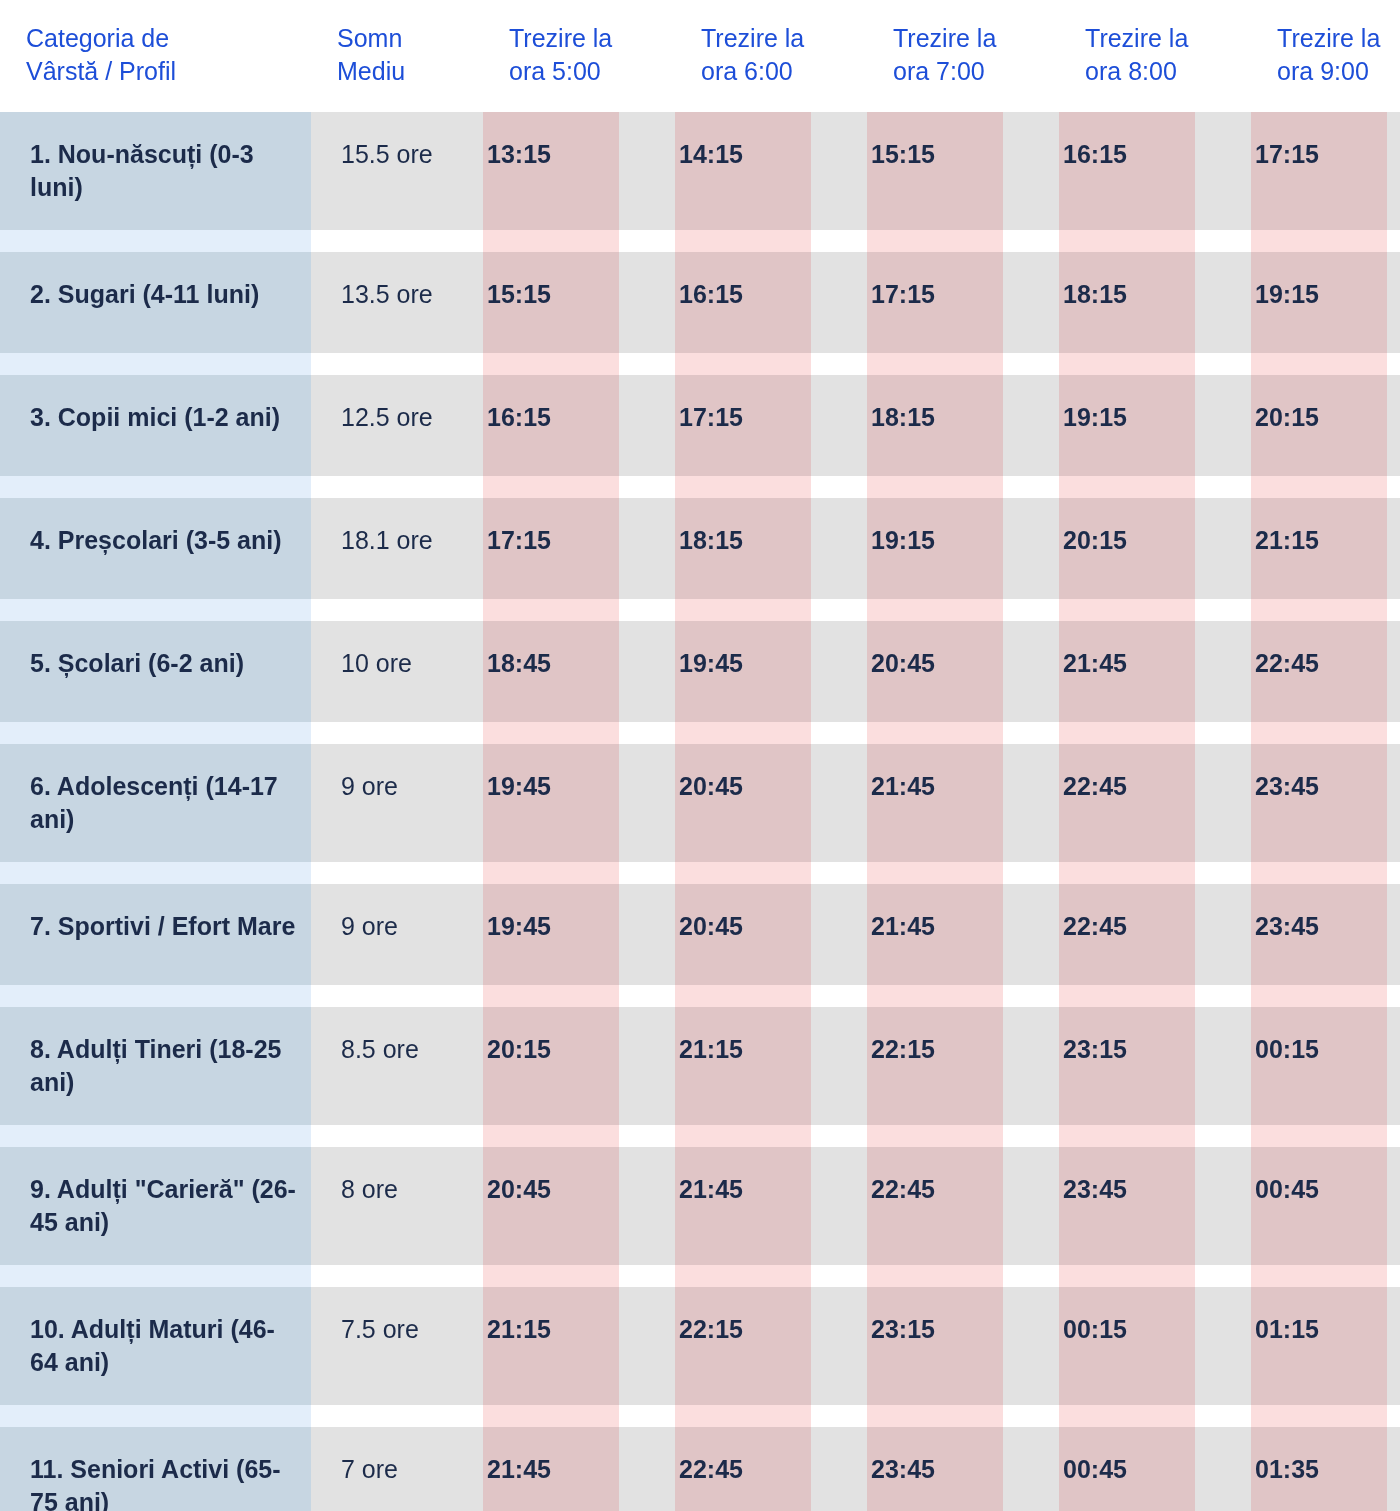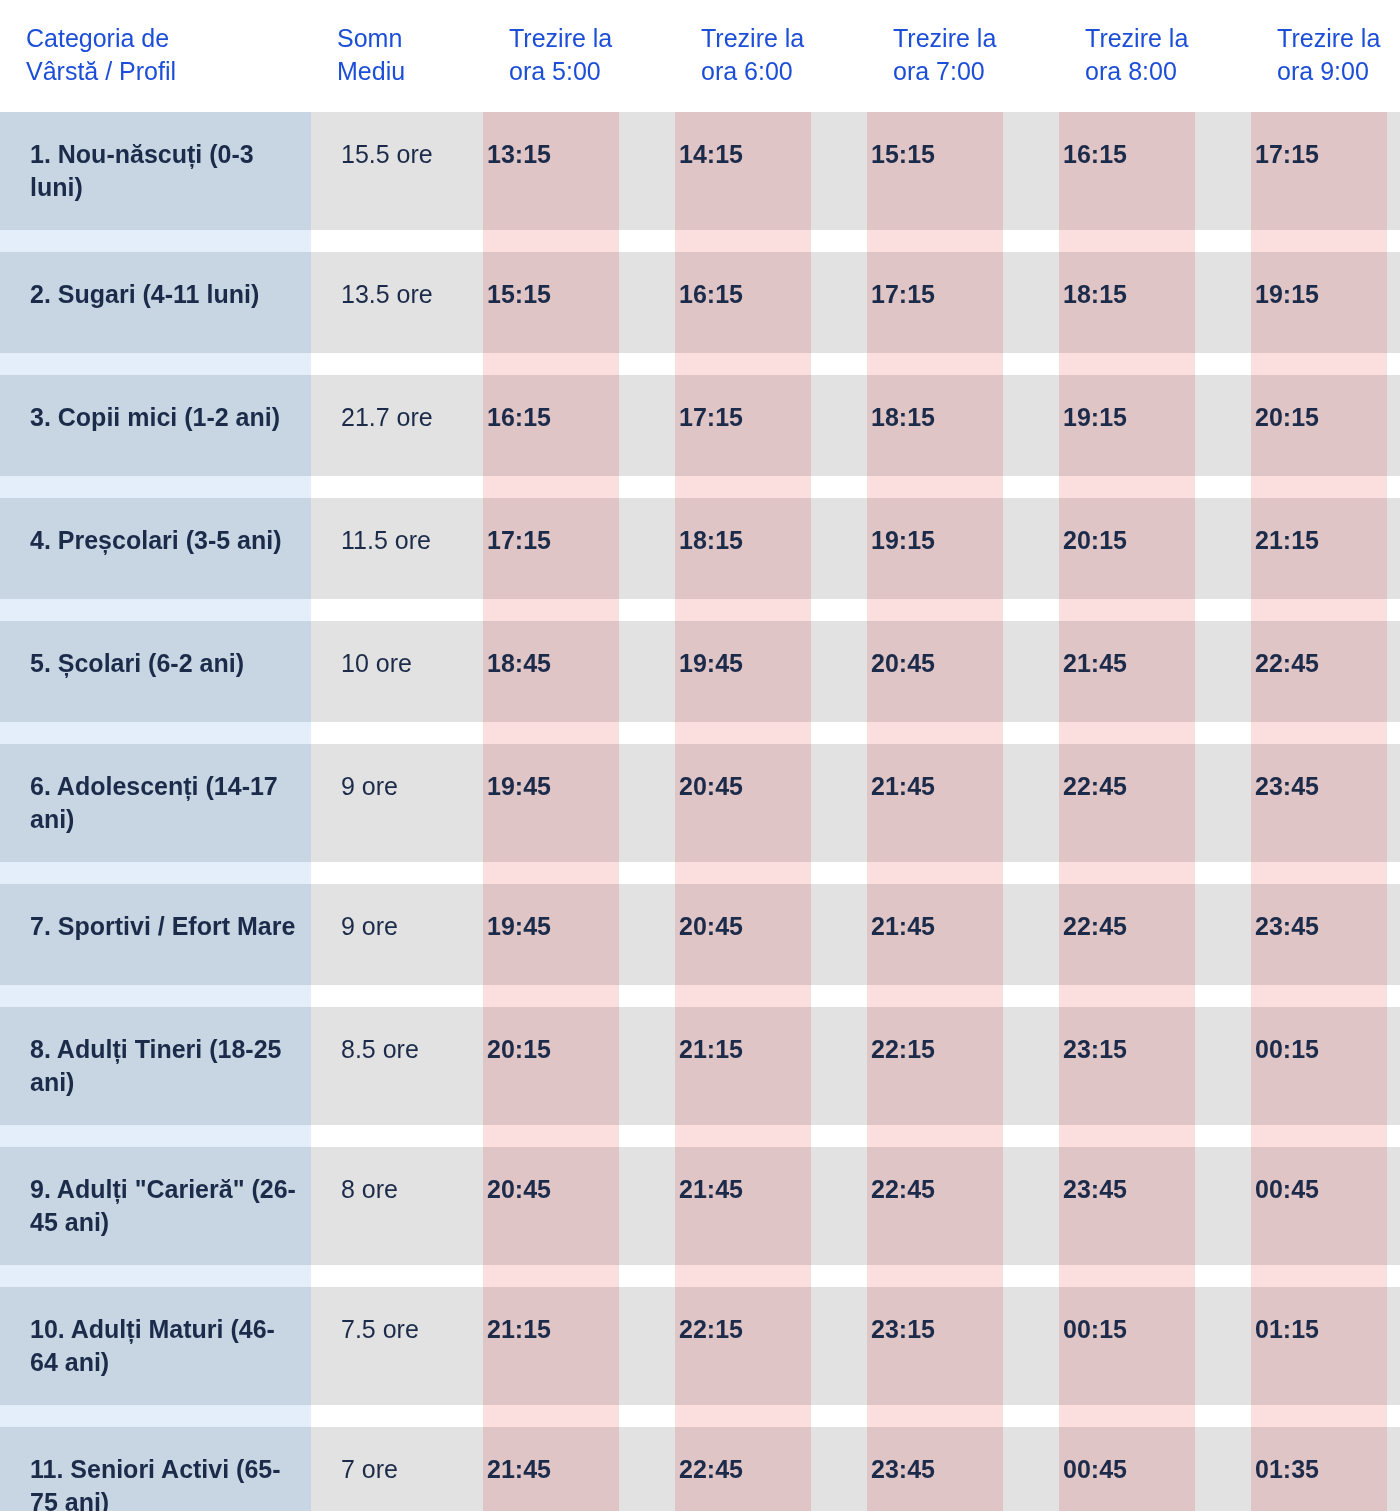--- a/index.html
+++ b/index.html
@@ -177,21 +177,21 @@
         <td class="sp-gap"></td>
         <td class="sp-wake"></td>
         <td class="sp-gap"></td>
         <td class="sp-wake"></td>
         <td class="sp-gap"></td>
         <td class="sp-wake"></td>
         <td class="sp-blank"></td>
       </tr>
       <tr>
         <td class="cat" colspan="2">3. Copii mici (1-2 ani)</td>
-        <td class="somn">21.7 ore</td>
+        <td class="somn">12.5 ore</td>
         <td class="wake">16:15</td>
         <td class="gapcol"></td>
         <td class="wake">17:15</td>
         <td class="gapcol"></td>
         <td class="wake">18:15</td>
         <td class="gapcol"></td>
         <td class="wake">19:15</td>
         <td class="gapcol"></td>
         <td class="wake">20:15</td>
         <td class="gapcol"></td>
@@ -205,21 +205,21 @@
         <td class="sp-gap"></td>
         <td class="sp-wake"></td>
         <td class="sp-gap"></td>
         <td class="sp-wake"></td>
         <td class="sp-gap"></td>
         <td class="sp-wake"></td>
         <td class="sp-blank"></td>
       </tr>
       <tr>
         <td class="cat" colspan="2">4. Preșcolari (3-5 ani)</td>
-        <td class="somn">11.5 ore</td>
+        <td class="somn">18.1 ore</td>
         <td class="wake">17:15</td>
         <td class="gapcol"></td>
         <td class="wake">18:15</td>
         <td class="gapcol"></td>
         <td class="wake">19:15</td>
         <td class="gapcol"></td>
         <td class="wake">20:15</td>
         <td class="gapcol"></td>
         <td class="wake">21:15</td>
         <td class="gapcol"></td>

